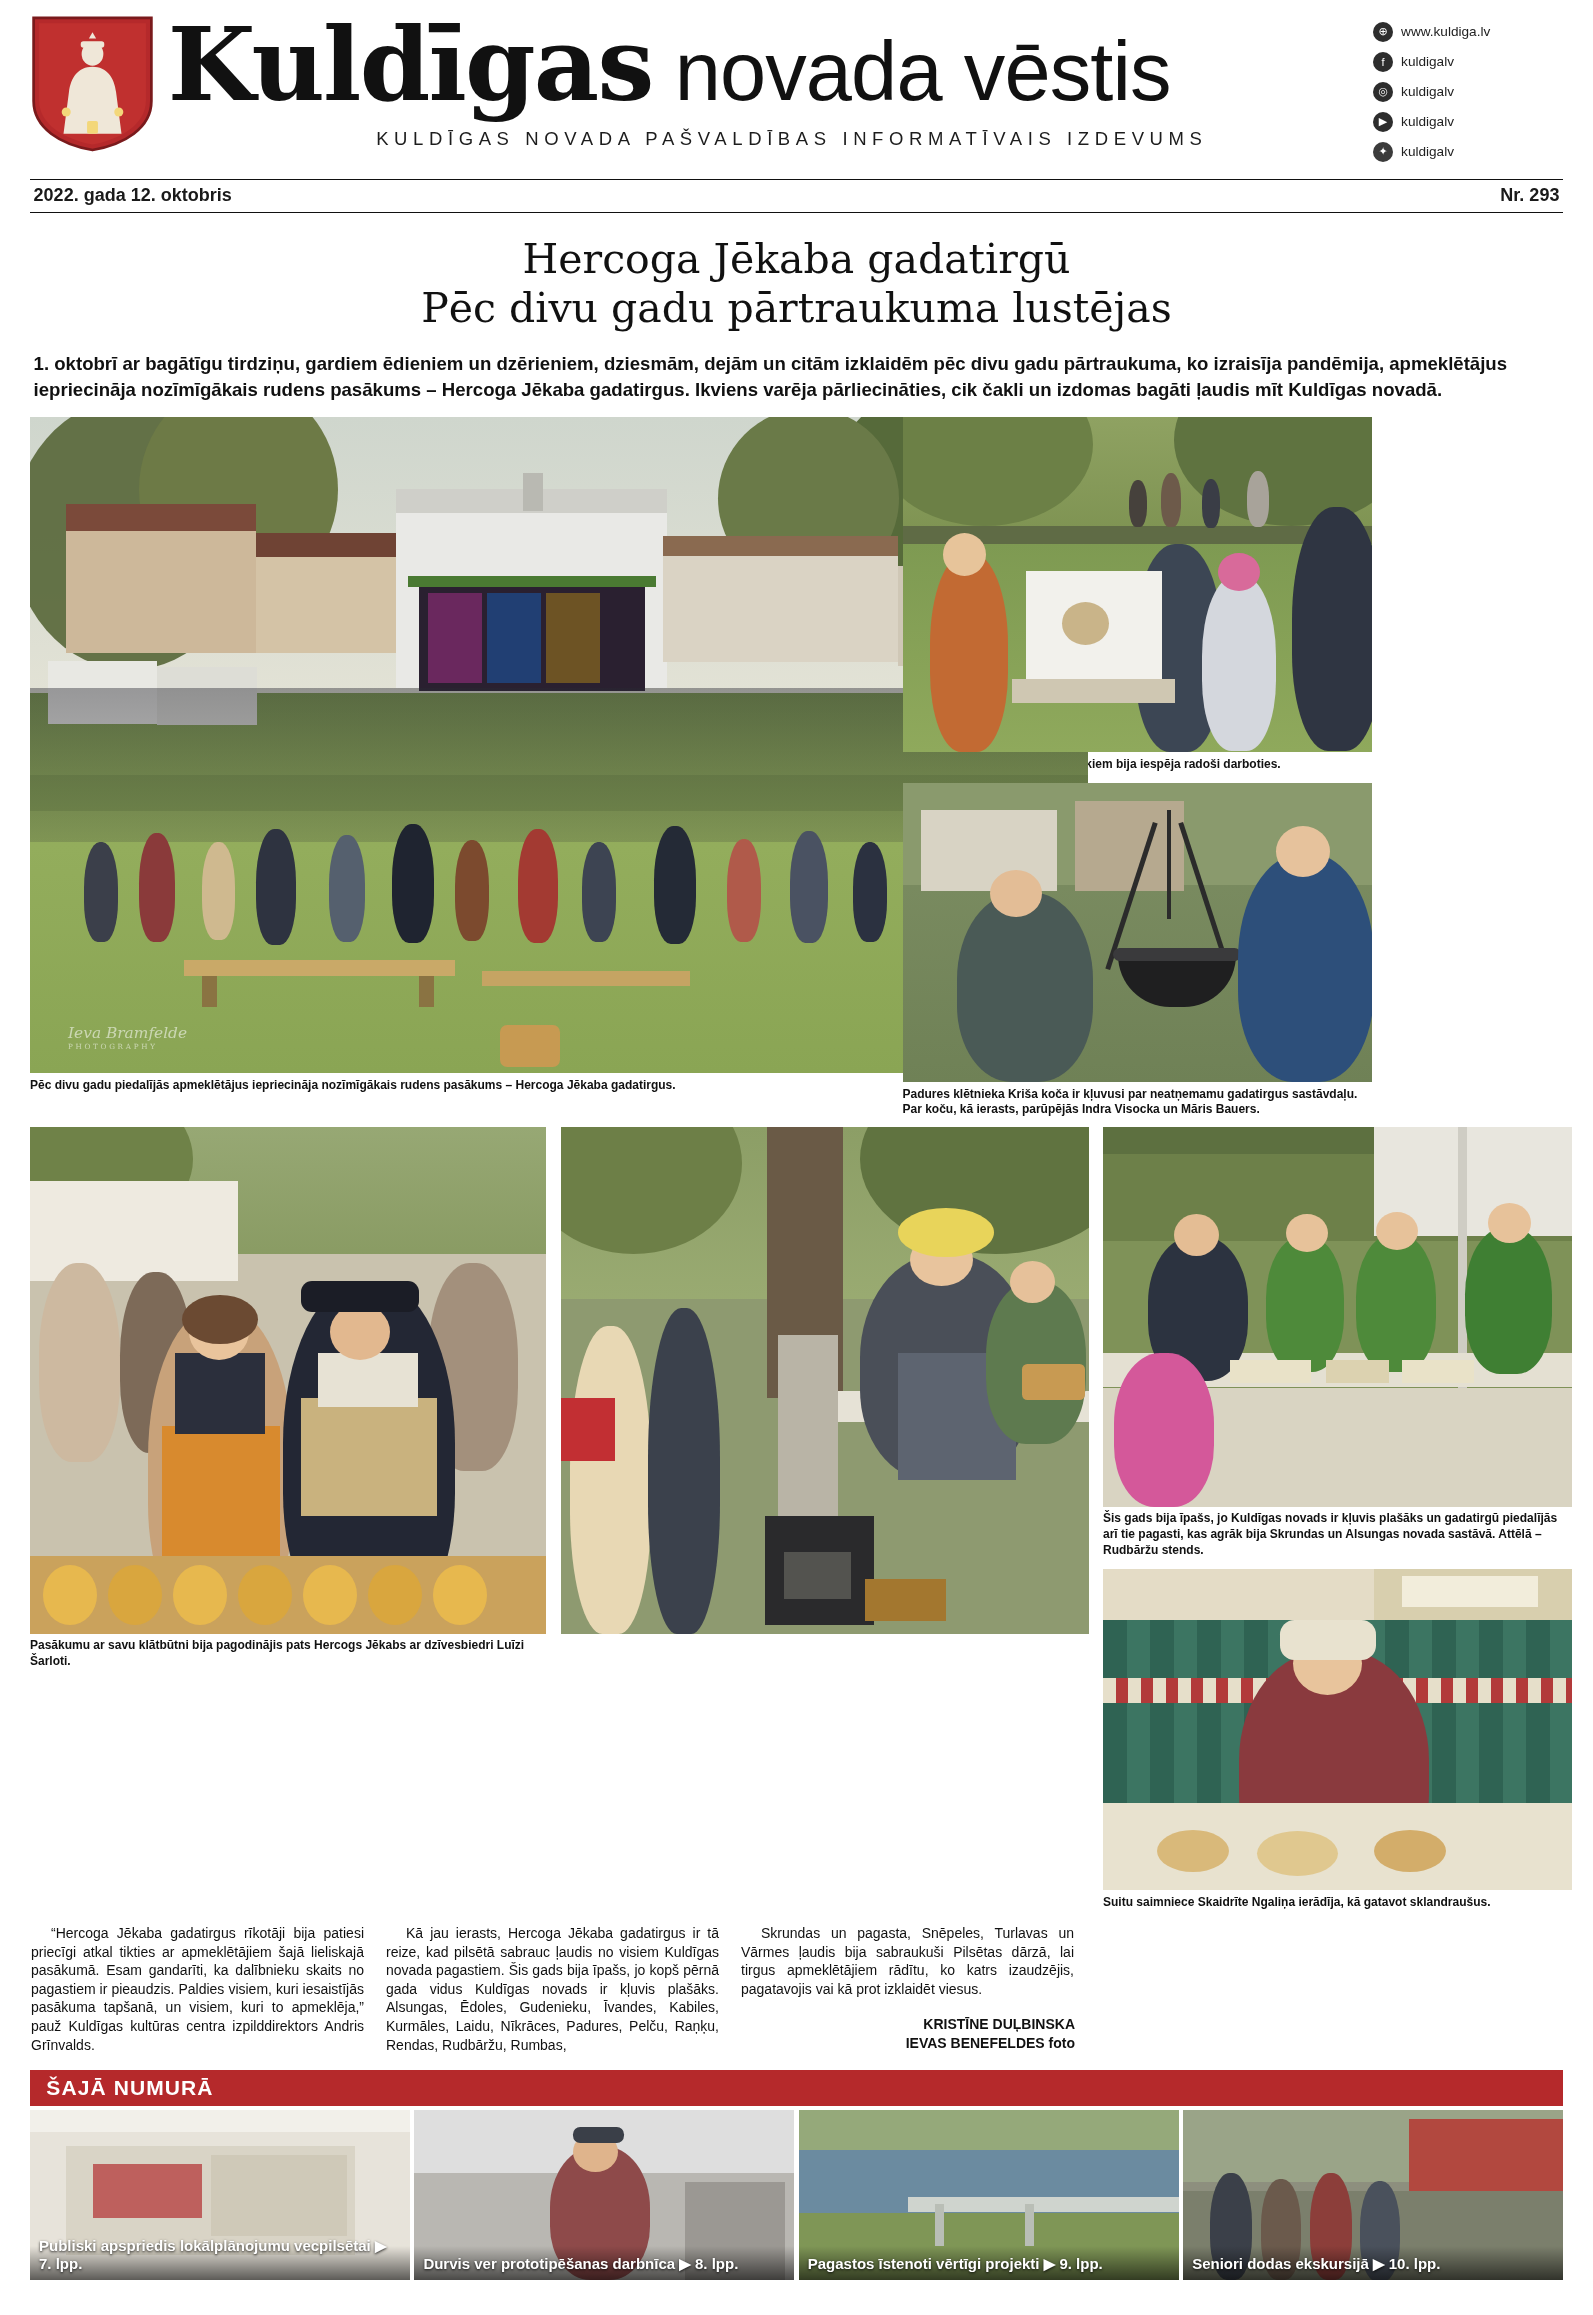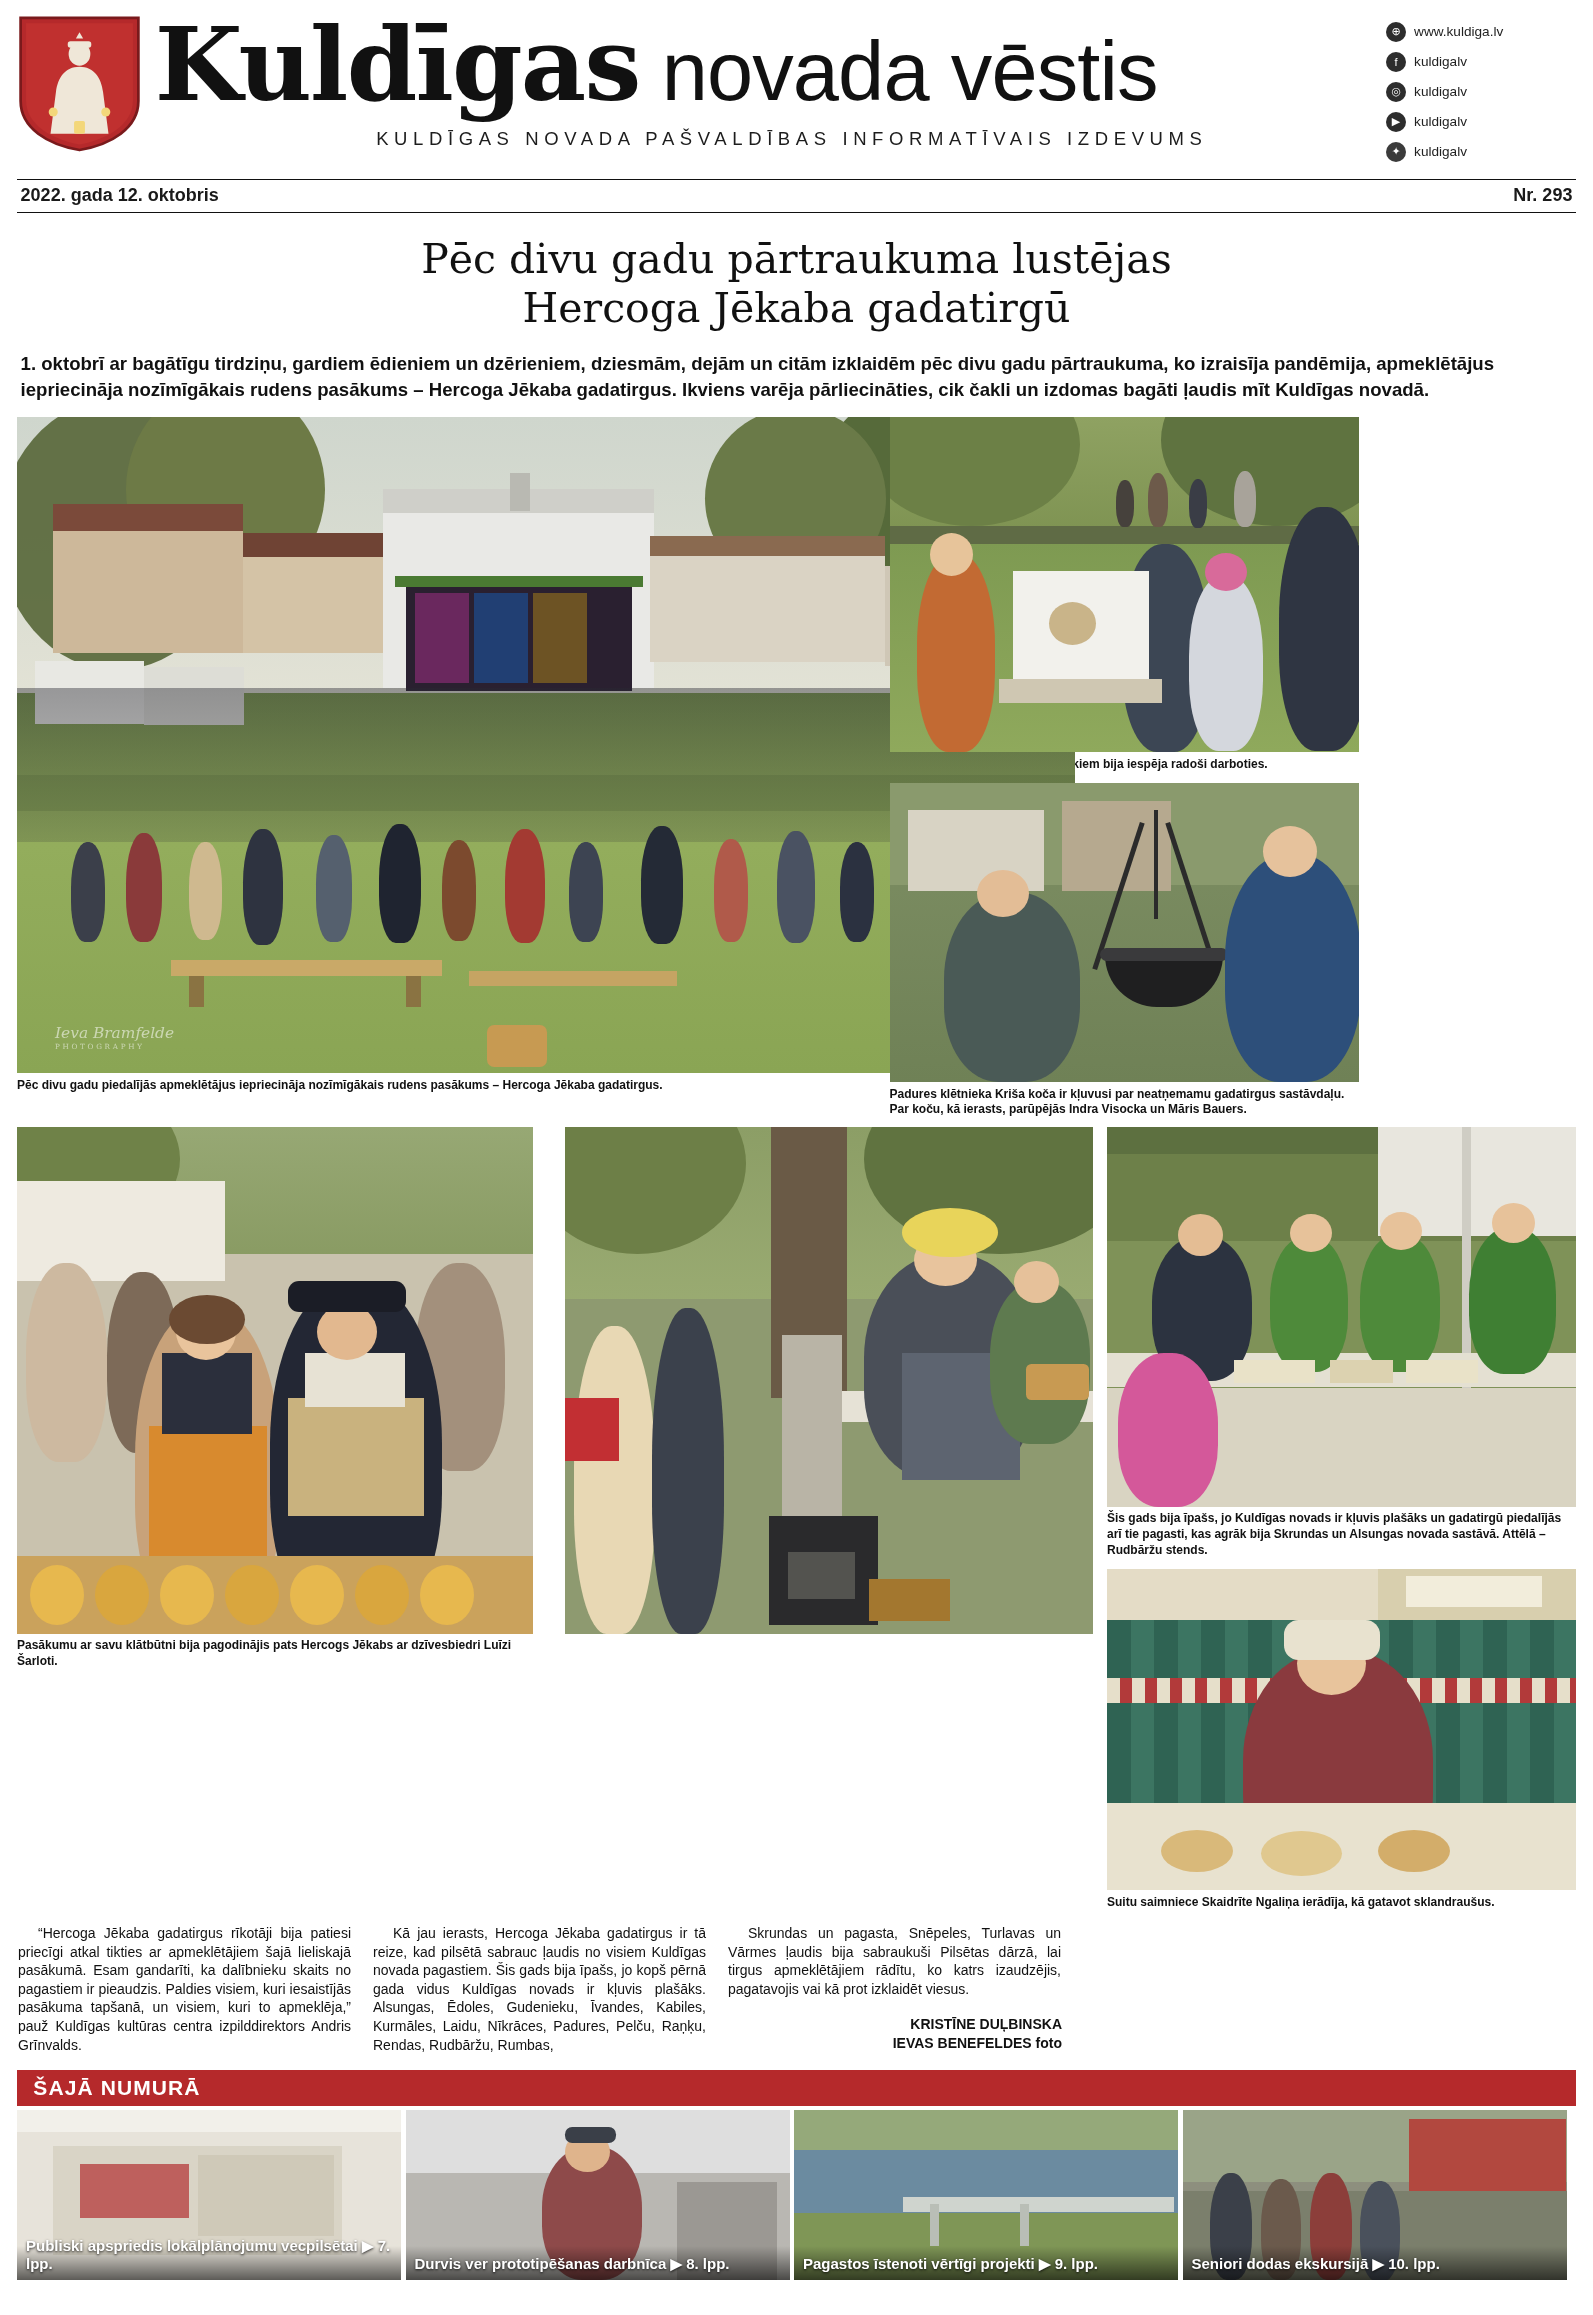--- a/index.html
+++ b/index.html
@@ -6,21 +6,21 @@
   html, body { margin: 0; padding: 0; }
   body {
     width: 1593px;
     height: 2316px;
     background: #ffffff;
     font-family: "Liberation Sans", sans-serif;
     color: #1a1a1a;
     position: relative;
     overflow: hidden;
   }
-  .page { width: 1593px; height: 2316px; position: relative; padding: 0 17px; }
+  .page { width: 1593px; height: 2316px; position: relative; padding: 0 30px; }
 
   
   .masthead { display: flex; align-items: flex-start; padding: 9px 0 0 0; height: 177px; position: relative; }
   .crest { width: 125px; height: 138px; flex: 0 0 125px; position: relative; margin-top: 5.4px; }
   .crest svg { display: block; }
   .title-block { flex: 1 1 auto; padding-left: 12.7px; padding-top: 5.4px; }
   .paper-title { font-family: "DejaVu Serif", serif; font-size: 0; line-height: 1; white-space: nowrap; }
   .paper-title .kuldigas {
     font-family: "DejaVu Serif", serif;
     font-weight: 700;
@@ -191,22 +191,22 @@
       </div>
     </div>
   </div>
 
   <div class="date-bar">
     <span>2022. gada 12. oktobris</span>
     <span>Nr. 293</span>
   </div>
 
   <div class="headline">
+    <div>Hercoga Jēkaba gadatirgū</div>
     <div>Pēc divu gadu pārtraukuma lustējas</div>
-    <div>Hercoga Jēkaba gadatirgū</div>
   </div>
 
   <div class="lead">1. oktobrī ar bagātīgu tirdziņu, gardiem ēdieniem un dzērieniem, dziesmām, dejām un citām izklaidēm pēc divu gadu pārtraukuma,  ko izraisīja pandēmija, apmeklētājus iepriecināja nozīmīgākais rudens pasākums – Hercoga Jēkaba gadatirgus. Ikviens varēja pārliecināties, cik čakli un izdomas bagāti ļaudis mīt Kuldīgas novadā.</div>
 
   <div class="grid">
 
     <div class="row1">
       <div class="col-left">
         <div class="photo p-main">
           <div class="rect" style="left:0;top:0;width:100%;height:46%;background:linear-gradient(#cfd6cd,#e4e3d6);"></div>

